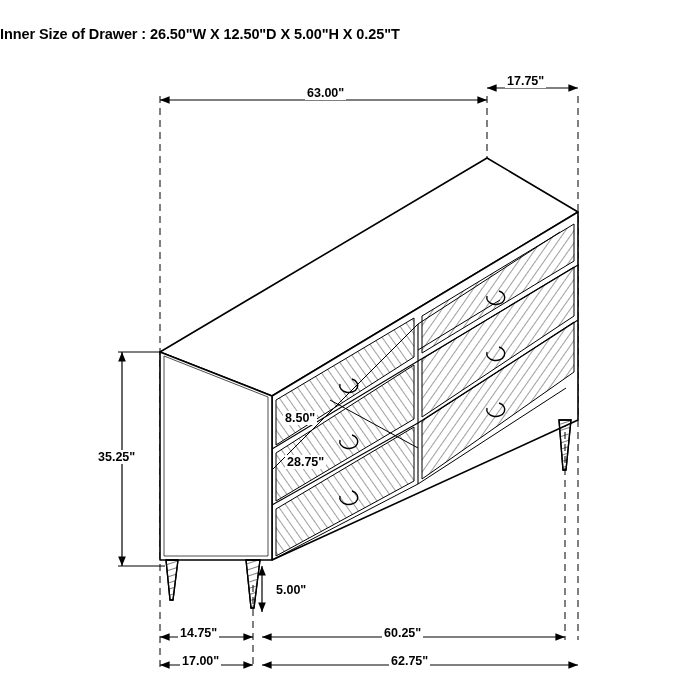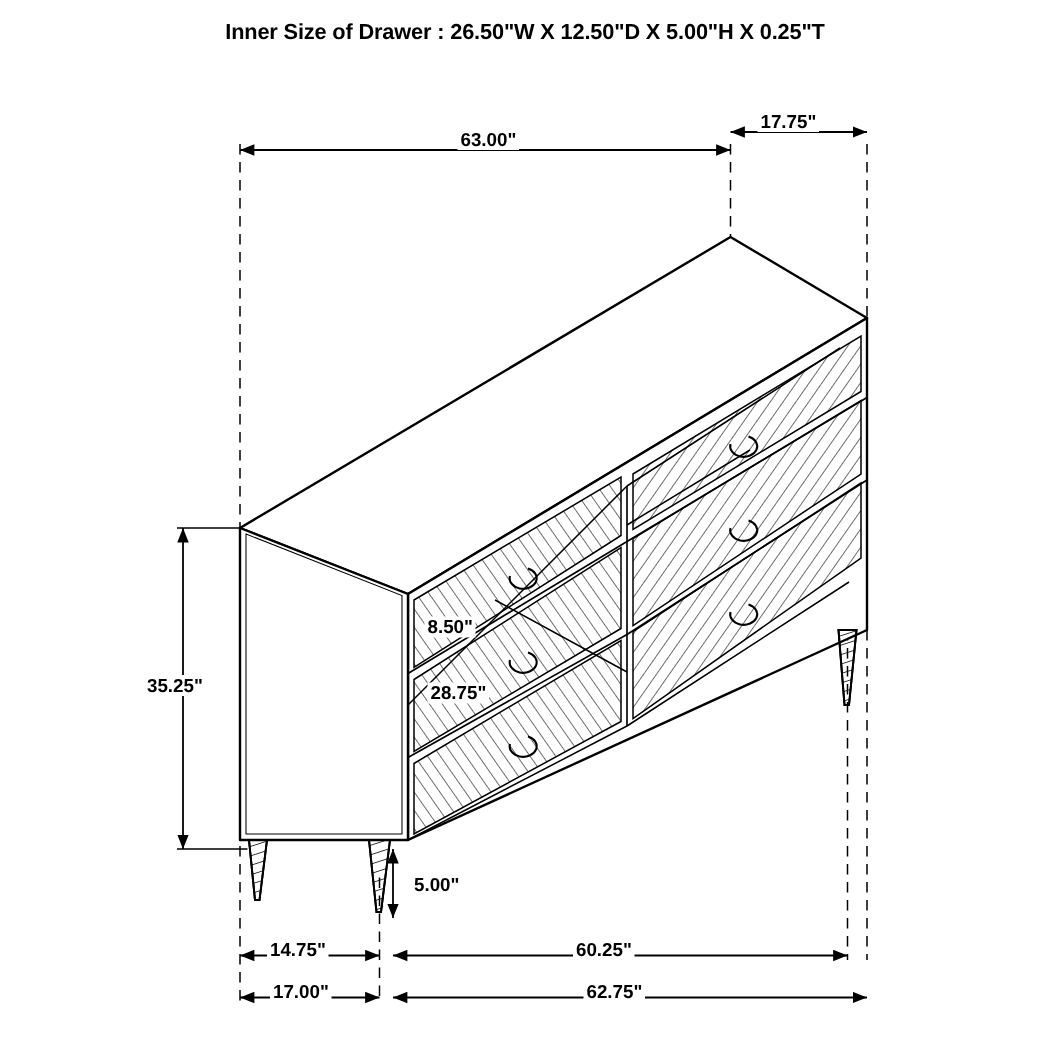--- a/index.html
+++ b/index.html
@@ -15,24 +15,24 @@
     position: relative;
     overflow: hidden;
   }
   #stage {
     position: relative;
     width: 700px;
     height: 700px;
   }
   #title {
     position: absolute;
-    top: 14px;
+    top: 26px;
     left: 0;
     width: 700px;
-    text-align: center;
+    text-align: left;
     font-size: 14.5px;
     font-weight: bold;
     letter-spacing: -0.1px;
   }
   svg#drawing {
     position: absolute;
     top: 0;
     left: 0;
   }
   .dimtext {

